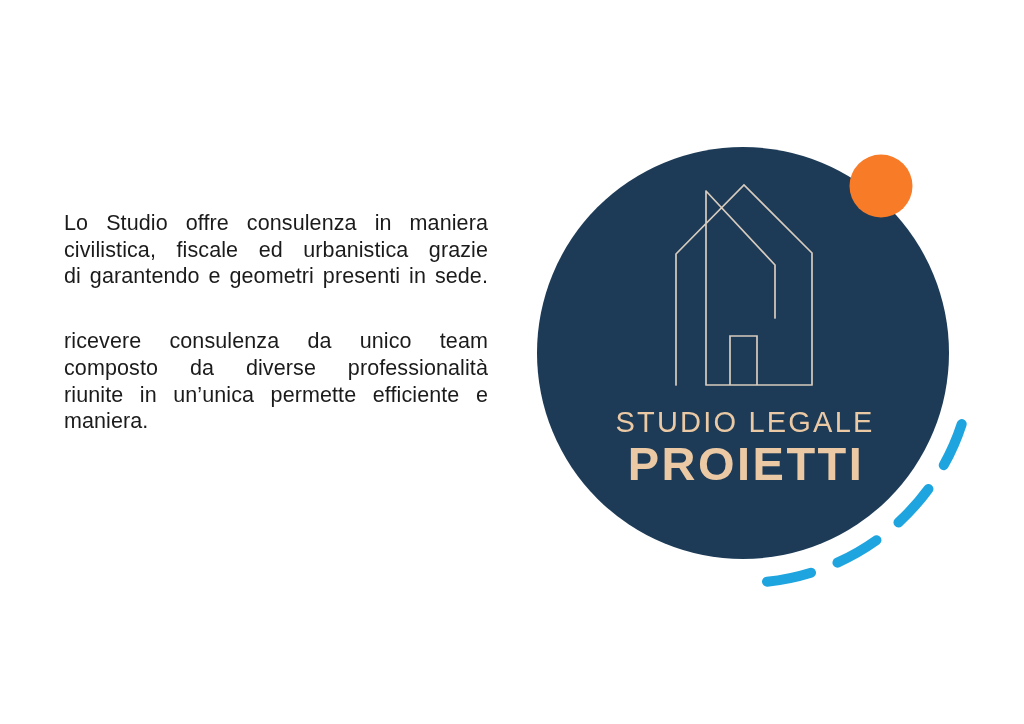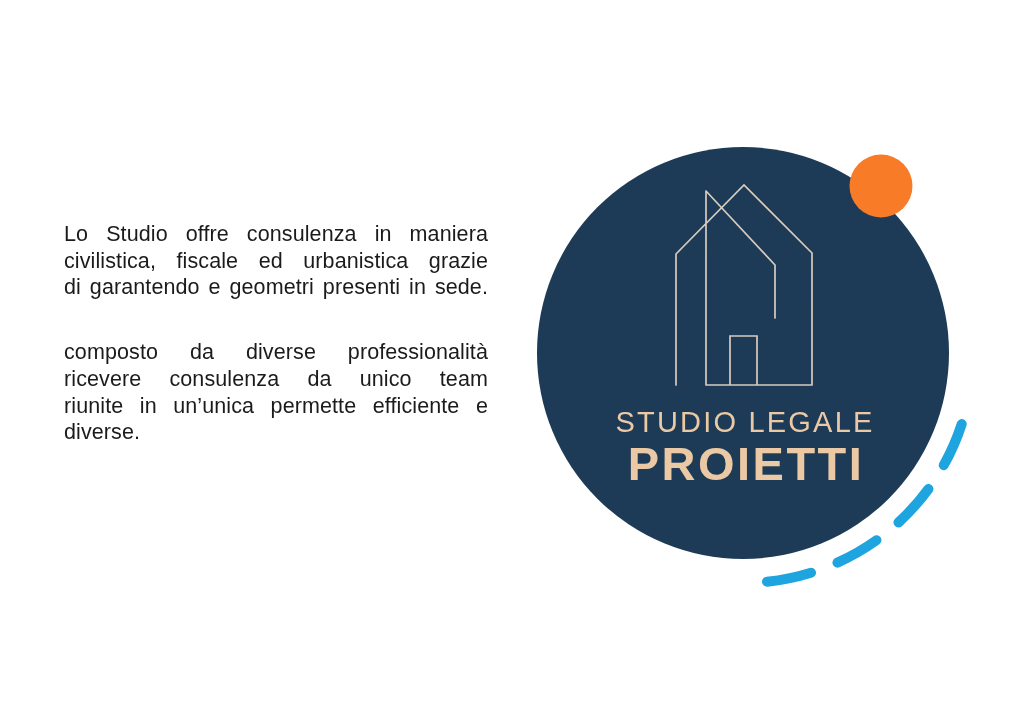--- a/index.html
+++ b/index.html
@@ -11,21 +11,21 @@
   .slide {
     position: relative;
     width: 1024px;
     height: 724px;
     background: #ffffff;
     overflow: hidden;
   }
   .text-block {
     position: absolute;
     left: 64px;
-    top: 221px;
+    top: 210px;
     width: 424px;
     color: #1b1b1b;
     font-size: 21.5px;
     line-height: 26.7px;
     letter-spacing: 0.1px;
   }
   .jline {
     text-align: justify;
     text-align-last: justify;
     white-space: normal;
@@ -60,24 +60,24 @@
 
 <div class="slide">
 
   <div class="text-block">
     <div class="para">
       <div class="jline">Lo Studio offre consulenza in maniera</div>
       <div class="jline">civilistica, fiscale ed urbanistica grazie</div>
       <div class="jline">di garantendo e geometri presenti in sede.</div>
     </div>
     <div class="para para2">
+      <div class="jline">ricevere consulenza da unico team</div>
       <div class="jline">composto da diverse professionalità</div>
-      <div class="jline">ricevere consulenza da unico team</div>
       <div class="jline">riunite in un’unica permette efficiente e</div>
-      <div class="jlast">diverse.</div>
+      <div class="jlast">maniera.</div>
     </div>
   </div>
 
   <svg class="logo-svg" width="1024" height="724" viewBox="0 0 1024 724">
 
     <circle cx="743" cy="353" r="206" fill="#1D3B57"></circle>
 
     <circle cx="881" cy="186" r="31.5" fill="#F87B28"></circle>
 
     <path d="M 767 581.7 A 230 230 0 0 0 961.7 424.1" fill="none" stroke-width="10" stroke-linecap="round" stroke-dasharray="45 28.3" stroke="#1EA5DF"></path>

